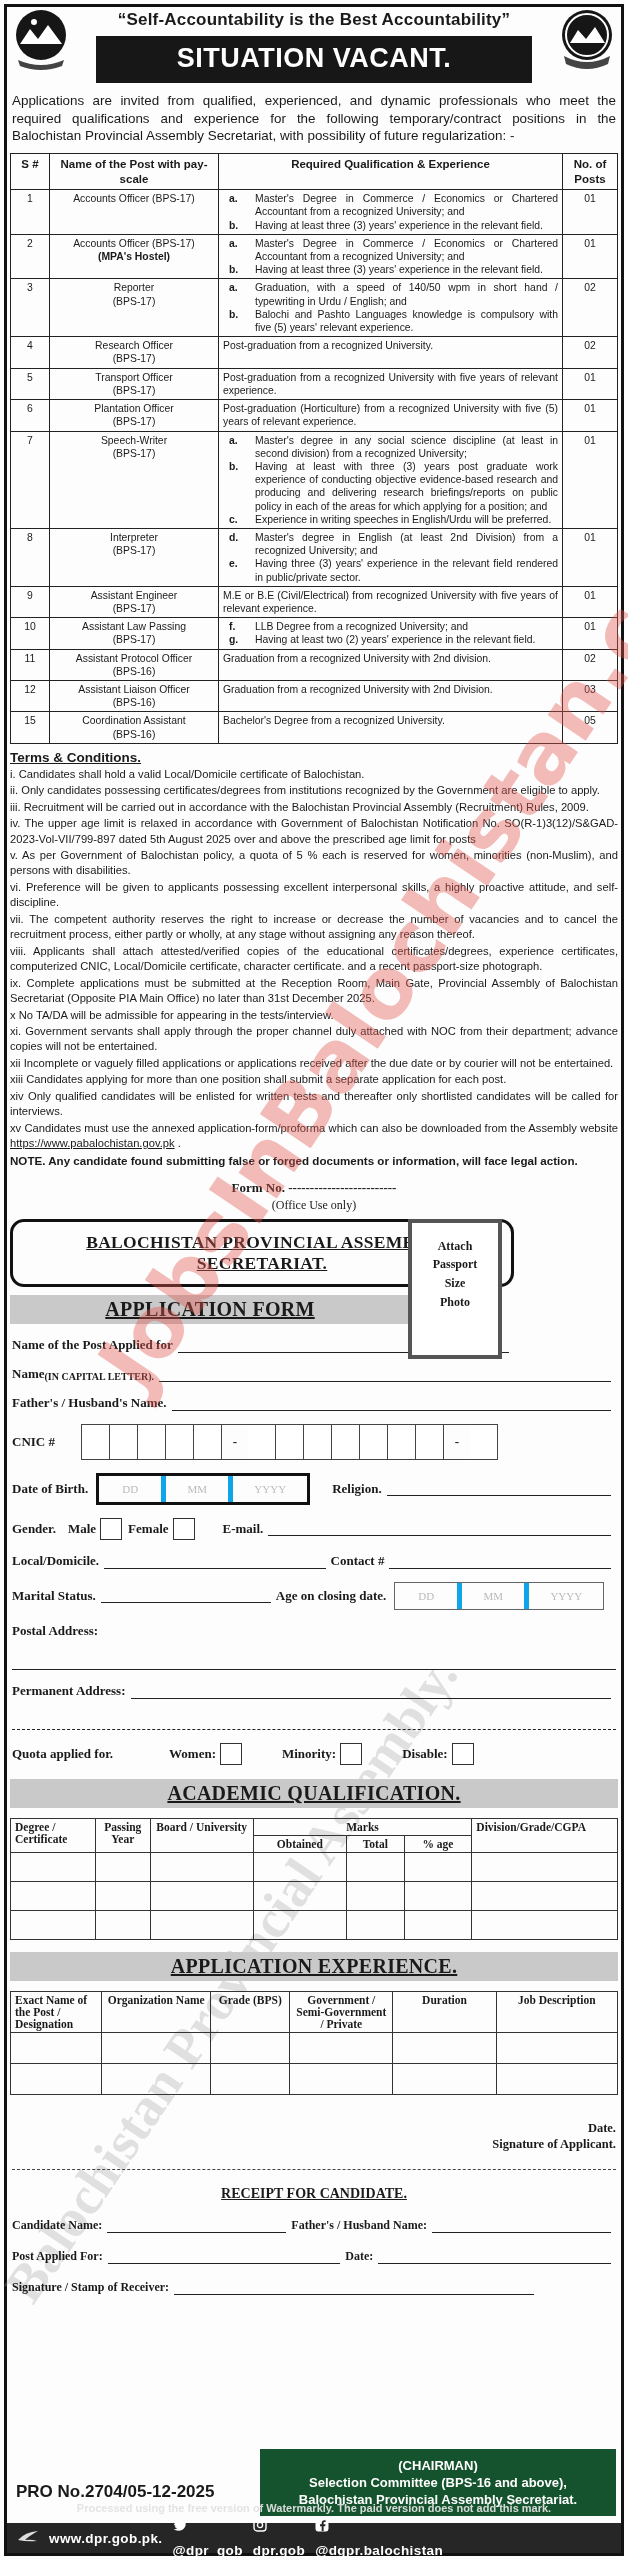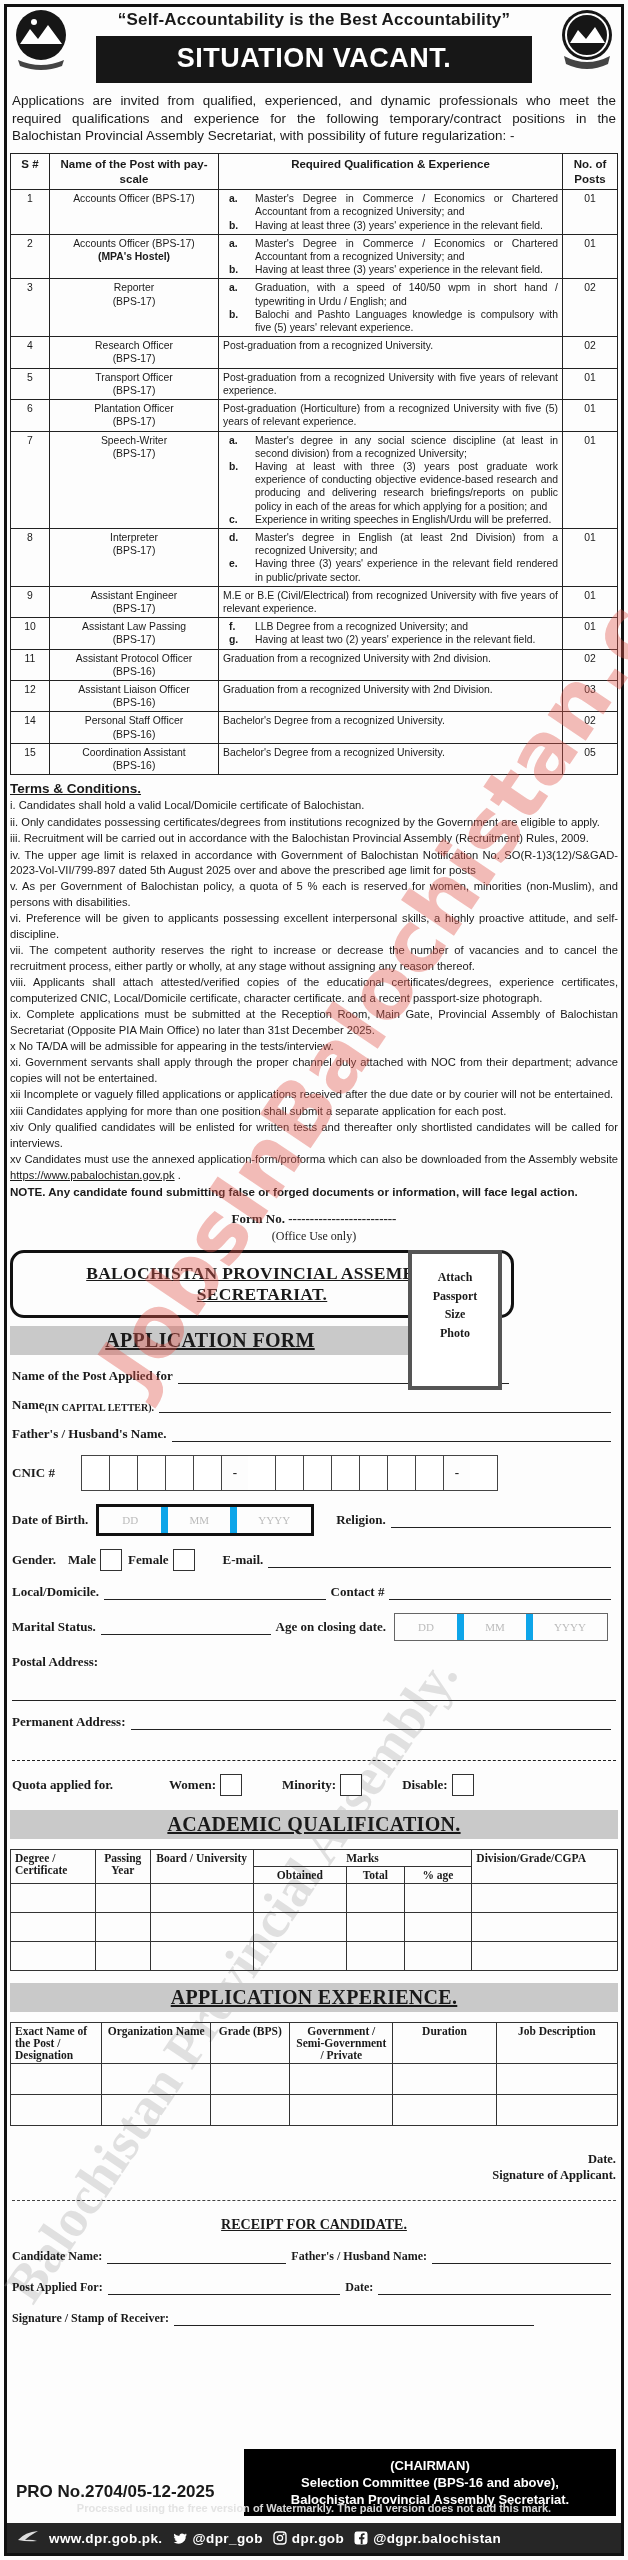--- a/index.html
+++ b/index.html
@@ -54,48 +54,48 @@
   .u.short{flex:0 0 64px;}
   .caps{font-size:10px;}
   .cnic-strip{display:flex;margin-left:26px;}
   .cnic-cell{width:27px;height:34px;border:1px solid #444;border-left:none;background:#fff;}
   .cnic-cell:first-child{border-left:1px solid #444;}
   .cnic-dash{width:26px;height:34px;display:flex;align-items:center;justify-content:center;
              border-top:1px solid #444;border-bottom:1px solid #444;font-weight:bold;}
   .datebox{display:flex;margin:0 8px;}
   .datebox.thick{border:3px solid #111;}
   .datebox.thin{border:1px solid #666;}
-  .date-cell{width:62px;height:26px;border-right:7px solid #0ea5e9;color:#bbb;font-size:11px;
+  .date-cell{width:62px;height:26px;border-right:5px solid #0ea5e9;color:#bbb;font-size:11px;
              display:flex;align-items:center;justify-content:center;font-weight:normal;}
   .date-cell:last-child{border-right:none;width:74px;}
   .chk{width:20px;height:20px;border:1.5px solid #333;background:#fff;margin:0 6px 0 4px;display:inline-block;}
   .dashline{border-bottom:1.5px dashed #444;margin:14px 2px 0 2px;height:2px;}
   
   table.grid{border-collapse:collapse;width:100%;font-size:11.5px;}
   table.grid th,table.grid td{border:1px solid #333;padding:2px 4px;vertical-align:top;}
   table.grid th{font-weight:bold;text-align:left;}
   table.grid th.ctr{text-align:center;}
   .acad-empty td{height:24px;}
   .exp-empty td{height:26px;}
   
   .sigrow{display:flex;align-items:flex-end;margin:26px 2px 0 2px;font-size:12.5px;font-weight:bold;flex-direction:column;}
   
   .rtitle{text-align:center;margin-top:14px;}
   .rtitle span{font-weight:bold;font-size:14px;text-decoration:underline;}
   .rrow{display:flex;align-items:flex-end;margin:16px 2px 0 2px;font-size:12px;font-weight:bold;}
   
   .proNo{position:absolute;left:16px;bottom:58px;font-weight:bold;font-size:17px;z-index:4;}
-  .chairman{position:absolute;right:12px;bottom:44px;width:348px;background:#000000;color:#fff;
-            text-align:center;font-weight:bold;font-size:13px;line-height:1.32;padding:8px 12px;z-index:3;}
+  .chairman{position:absolute;right:12px;bottom:44px;width:348px;background:#14532d;color:#fff;
+            text-align:center;font-weight:bold;font-size:13px;line-height:1.32;padding:8px 4px;z-index:3;}
   .wmly{position:absolute;left:0;right:0;bottom:46px;text-align:center;color:rgba(225,225,225,.95);
         font-size:11px;font-weight:bold;z-index:5;white-space:nowrap;}
   .socialbar{position:absolute;left:7px;right:7px;bottom:7px;height:30px;background:#262626;color:#fff;
              display:flex;align-items:center;gap:10px;padding:0 10px;font-weight:bold;font-size:13.5px;
              letter-spacing:.4px;z-index:6;}
-  .sb-item{display:flex;align-items:center;gap:5px;}
+  .sb-item{display:flex;gap:11px;flex-direction:column;}
   
   .wm{position:absolute;pointer-events:none;white-space:nowrap;font-weight:bold;z-index:3;}
   .wm-red{left:120px;top:1330px;font-size:84px;color:rgba(224,88,78,.40);
           transform:rotate(-56deg);transform-origin:0 50%;font-family:"DejaVu Sans",sans-serif;}
   .wm-gray{left:18px;top:2265px;font-size:54px;color:rgba(160,160,160,.30);
            transform:rotate(-56deg);transform-origin:0 50%;font-family:"Liberation Serif",serif;z-index:1;}
 </style>
 </head>
 <body>
 
@@ -307,31 +307,20 @@
           <tr>
             <td class="c-sno">12</td>
             <td class="c-post">
               <div>Assistant Liaison Officer</div>
               <div>(BPS-16)</div>
             </td>
             <td class="c-qual">
               <div class="qplain">Graduation from a recognized University with 2nd Division.</div>
             </td>
             <td class="c-num">03</td>
-          </tr>
-          <tr>
-            <td class="c-sno">14</td>
-            <td class="c-post">
-              <div>Personal Staff Officer</div>
-              <div>(BPS-16)</div>
-            </td>
-            <td class="c-qual">
-              <div class="qplain">Bachelor's Degree from a recognized University.</div>
-            </td>
-            <td class="c-num">02</td>
           </tr>
           <tr>
             <td class="c-sno">15</td>
             <td class="c-post">
               <div>Coordination Assistant</div>
               <div>(BPS-16)</div>
             </td>
             <td class="c-qual">
               <div class="qplain">Bachelor's Degree from a recognized University.</div>
             </td>

